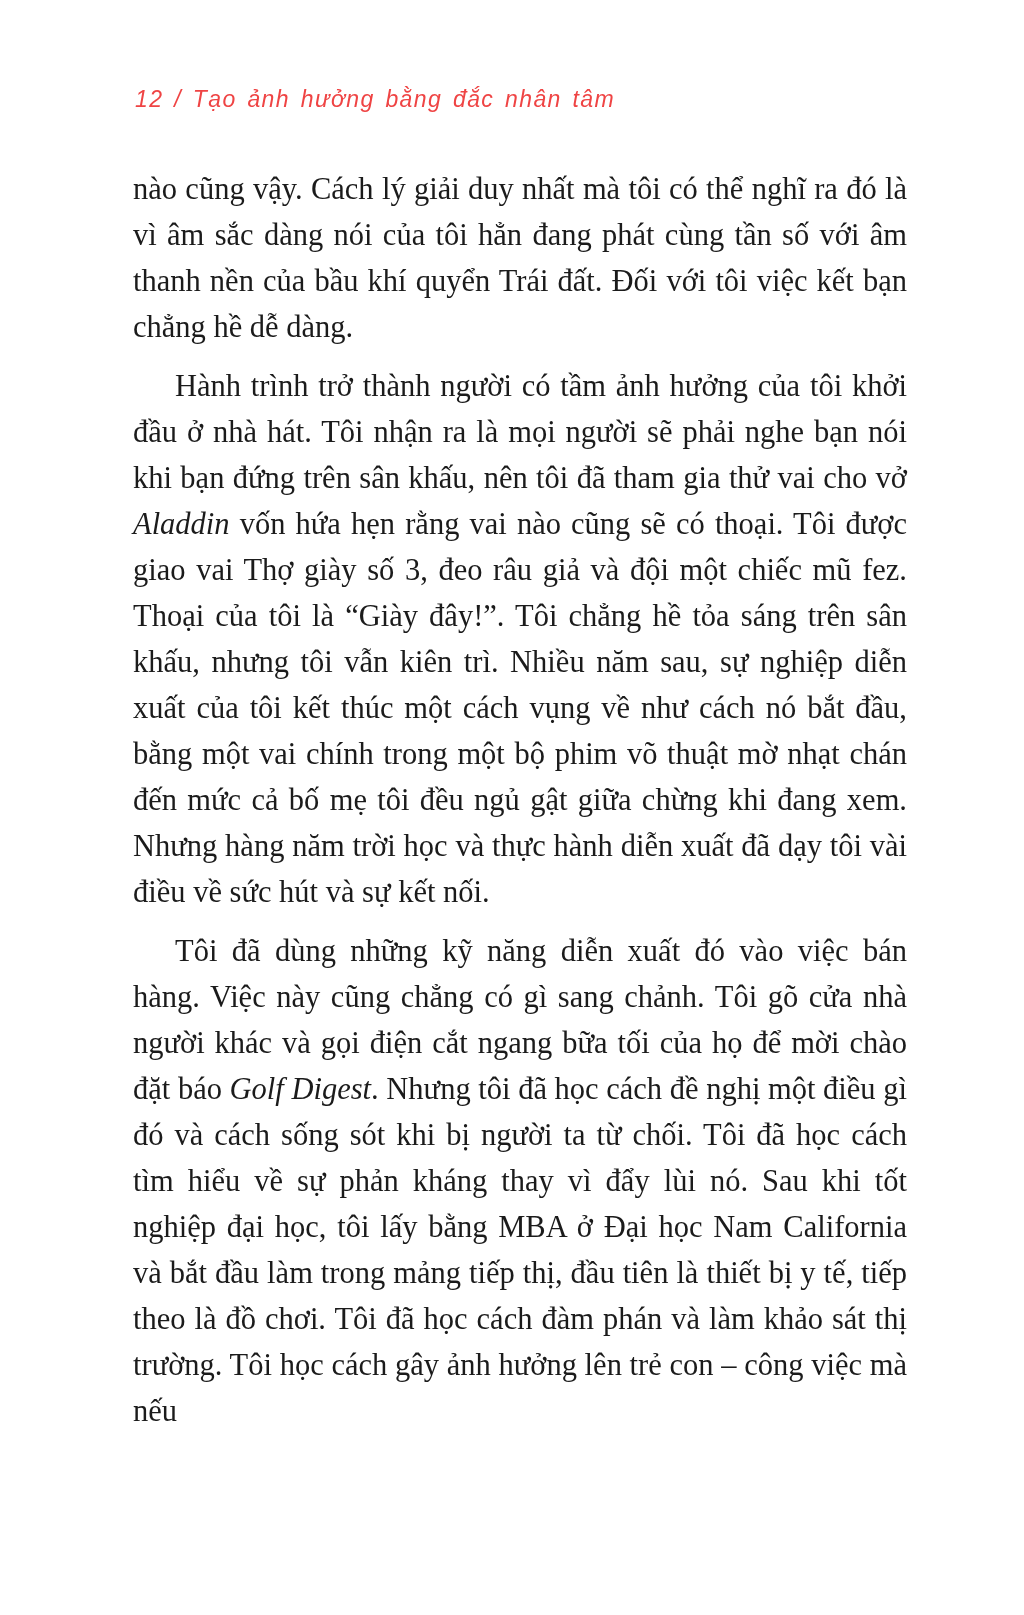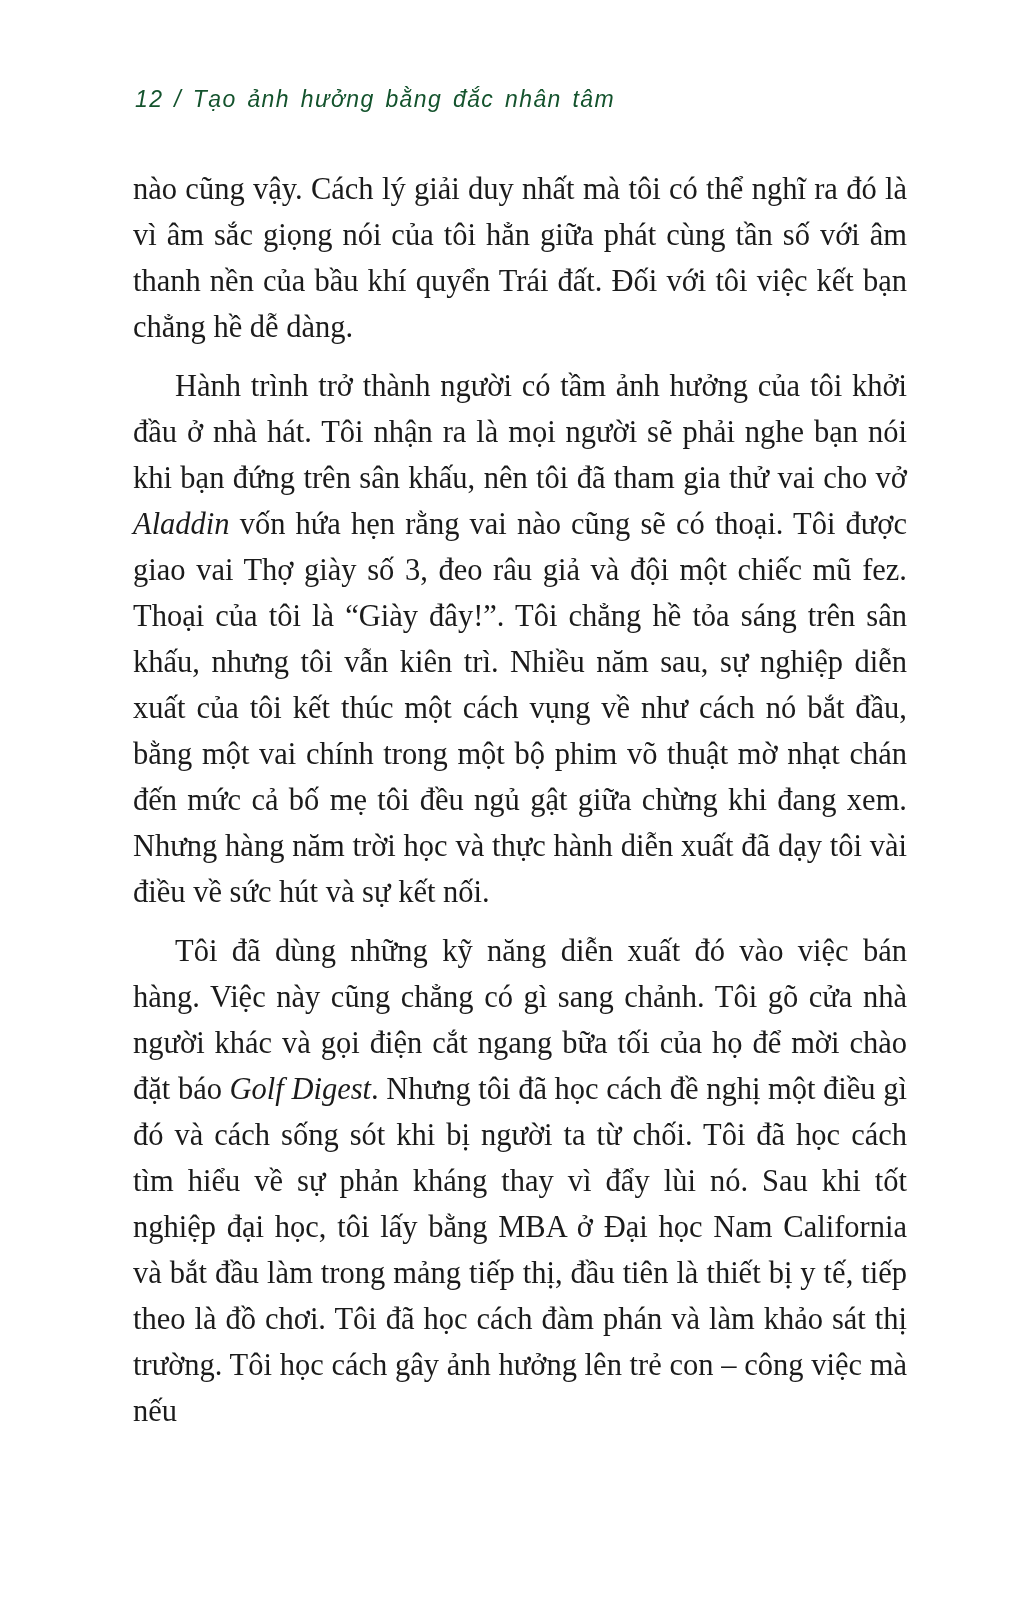--- a/index.html
+++ b/index.html
@@ -22,21 +22,21 @@
   }
   .page-header {
     position: absolute;
     left: 135px;
     top: 86px;
     font-family: "Liberation Sans", "DejaVu Sans", sans-serif;
     font-style: italic;
     font-size: 23px;
     letter-spacing: 1.4px;
     word-spacing: 3px;
-    color: #14532d;
+    color: #ef4444;
     white-space: nowrap;
   }
   .body-text {
     position: absolute;
     left: 133px;
     top: 166px;
     width: 774px;
     font-size: 30.5px;
     line-height: 46px;
     text-align: justify;
@@ -58,21 +58,21 @@
 </head>
 <body>
 
 <div class="page">
 
   <div class="page-header">12 / Tạo ảnh hưởng bằng đắc nhân tâm</div>
 
   <div class="body-text">
 
     <p>
-      <span>nào cũng vậy. Cách lý giải duy nhất mà tôi có thể nghĩ ra đó là vì âm sắc giọng nói của tôi hẳn giữa phát cùng tần số với âm thanh nền của bầu khí quyển Trái đất. Đối với tôi việc kết bạn chẳng hề dễ dàng.</span>
+      <span>nào cũng vậy. Cách lý giải duy nhất mà tôi có thể nghĩ ra đó là vì âm sắc dàng nói của tôi hẳn đang phát cùng tần số với âm thanh nền của bầu khí quyển Trái đất. Đối với tôi việc kết bạn chẳng hề dễ dàng.</span>
     </p>
 
     <p class="indented">
       <span>Hành trình trở thành người có tầm ảnh hưởng của tôi khởi đầu ở nhà hát. Tôi nhận ra là mọi người sẽ phải nghe bạn nói khi bạn đứng trên sân khấu, nên tôi đã tham gia thử vai cho vở </span><span class="italic">Aladdin</span><span> vốn hứa hẹn rằng vai nào cũng sẽ có thoại. Tôi được giao vai Thợ giày số 3, đeo râu giả và đội một chiếc mũ fez. Thoại của tôi là “Giày đây!”. Tôi chẳng hề tỏa sáng trên sân khấu, nhưng tôi vẫn kiên trì. Nhiều năm sau, sự nghiệp diễn xuất của tôi kết thúc một cách vụng về như cách nó bắt đầu, bằng một vai chính trong một bộ phim võ thuật mờ nhạt chán đến mức cả bố mẹ tôi đều ngủ gật giữa chừng khi đang xem. Nhưng hàng năm trời học và thực hành diễn xuất đã dạy tôi vài điều về sức hút và sự kết nối.</span>
     </p>
 
     <p class="indented">
       <span>Tôi đã dùng những kỹ năng diễn xuất đó vào việc bán hàng. Việc này cũng chẳng có gì sang chảnh. Tôi gõ cửa nhà người khác và gọi điện cắt ngang bữa tối của họ để mời chào đặt báo </span><span class="italic">Golf Digest</span><span>. Nhưng tôi đã học cách đề nghị một điều gì đó và cách sống sót khi bị người ta từ chối. Tôi đã học cách tìm hiểu về sự phản kháng thay vì đẩy lùi nó. Sau khi tốt nghiệp đại học, tôi lấy bằng MBA ở Đại học Nam California và bắt đầu làm trong mảng tiếp thị, đầu tiên là thiết bị y tế, tiếp theo là đồ chơi. Tôi đã học cách đàm phán và làm khảo sát thị trường. Tôi học cách gây ảnh hưởng lên trẻ con – công việc mà nếu</span>
     </p>
 

